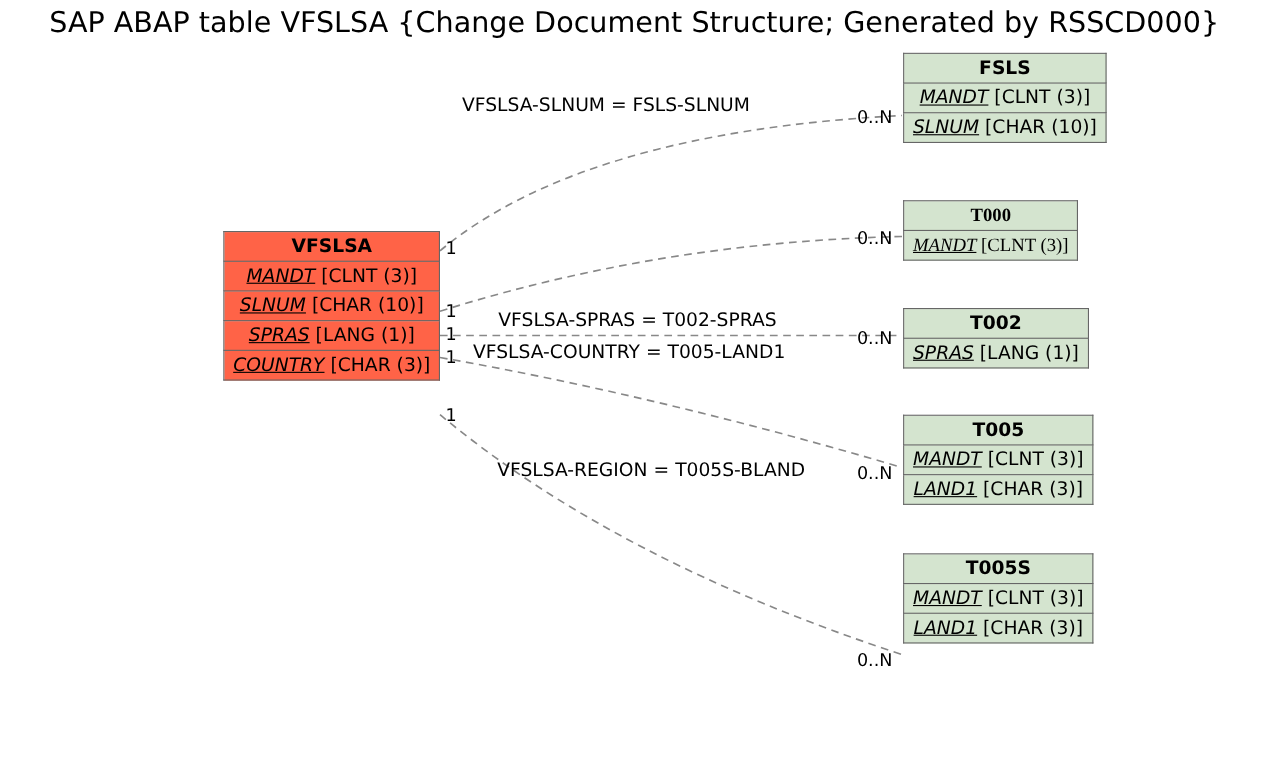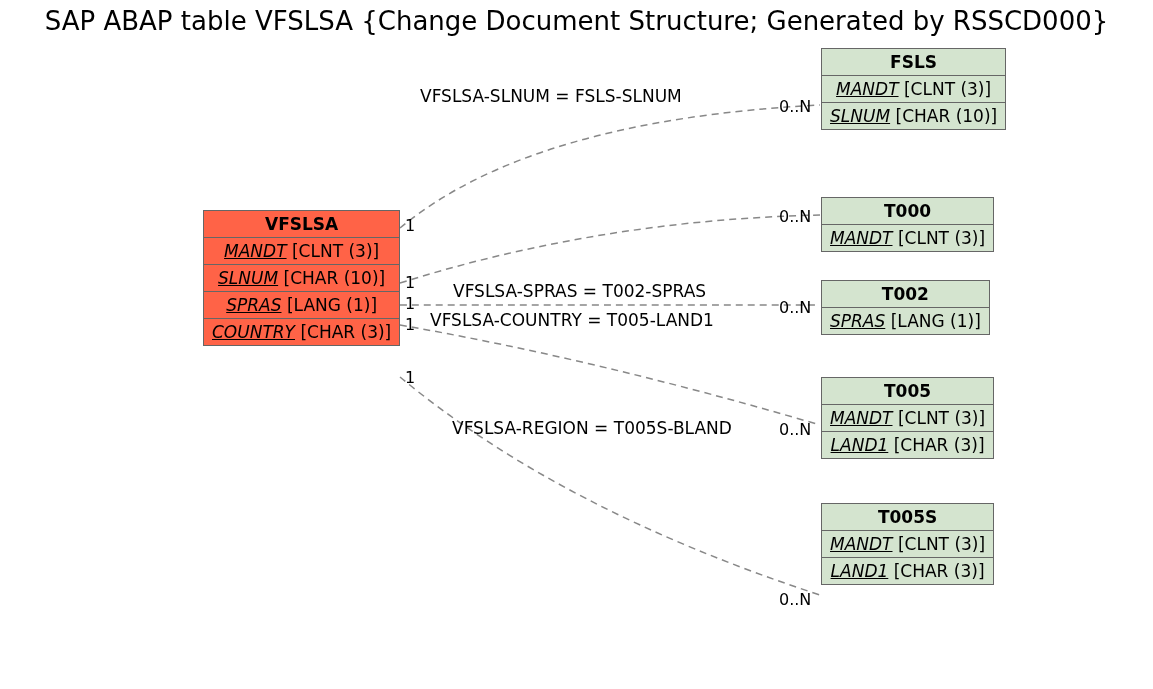--- a/index.html
+++ b/index.html
@@ -118,21 +118,21 @@
         </tr>
     <tr>
           <td><span class="fld-name">MANDT</span> <span>[CLNT (3)]</span></td>
         </tr>
     <tr>
           <td><span class="fld-name">SLNUM</span> <span>[CHAR (10)]</span></td>
         </tr>
   </tbody>
     </table>
 
-  <table class="tbl ref" style="left:821px; top:197px;">
+  <table class="tbl ref" style="left:821px; top:182px;font-family:Liberation Serif, serif;">
     <tbody>
         <tr>
           <th>T000</th>
         </tr>
     <tr>
           <td><span class="fld-name">MANDT</span> <span>[CLNT (3)]</span></td>
         </tr>
   </tbody>
     </table>
 

